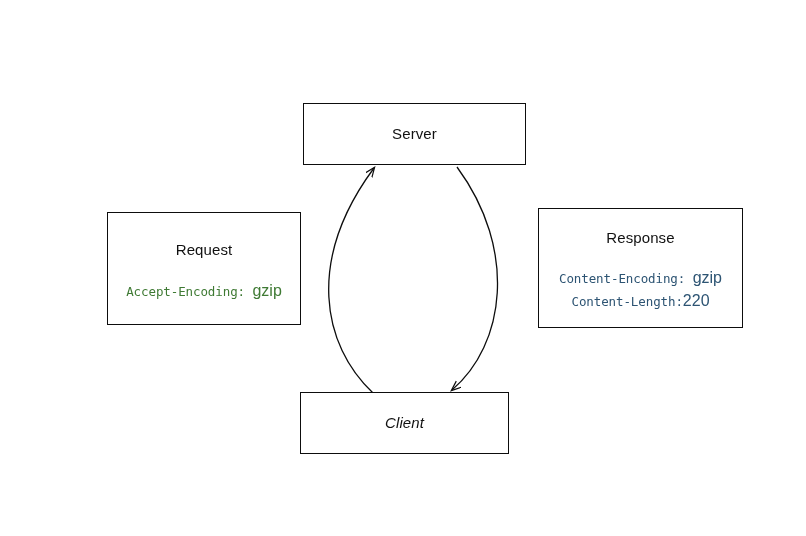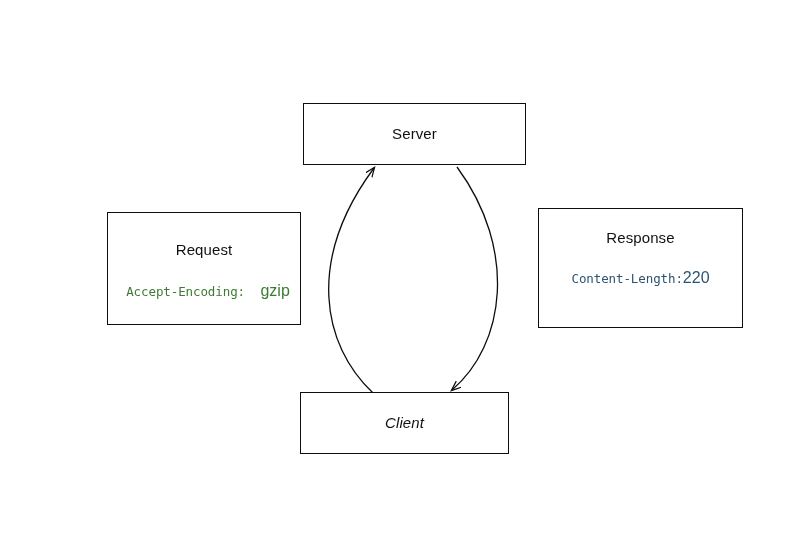--- a/index.html
+++ b/index.html
@@ -85,21 +85,20 @@
     font-family: "DejaVu Sans Mono", "Liberation Mono", monospace;
     font-size: 12.5px;
     letter-spacing: -0.1px;
   }
   .sans-val {
     font-family: "Liberation Sans", sans-serif;
     font-size: 16px;
   }
   .green {
     color: #3f7a34;
-    margin-left: 8px;
   }
   .blue {
     color: #2d5473;
   }
   .arcs {
     position: absolute;
     left: 0;
     top: 0;
     width: 806px;
     height: 536px;
@@ -140,18 +139,21 @@
       <div class="hdr-line">
         <span class="mono green">Accept-Encoding: </span><span class="sans-val green">gzip</span>
       </div>
     </div>
   </div>
 
   <div class="node" id="node-response">
     <div class="node-title">Response</div>
     <div class="hdr-block">
       <div class="hdr-line">
+        <span class="mono blue">Content-Encoding: </span><span class="sans-val blue">gzip</span>
+      </div>
+      <div class="hdr-line">
         <span class="mono blue">Content-Length:</span><span class="sans-val blue">220</span>
       </div>
     </div>
   </div>
 
 </div>
 
 </body></html>

